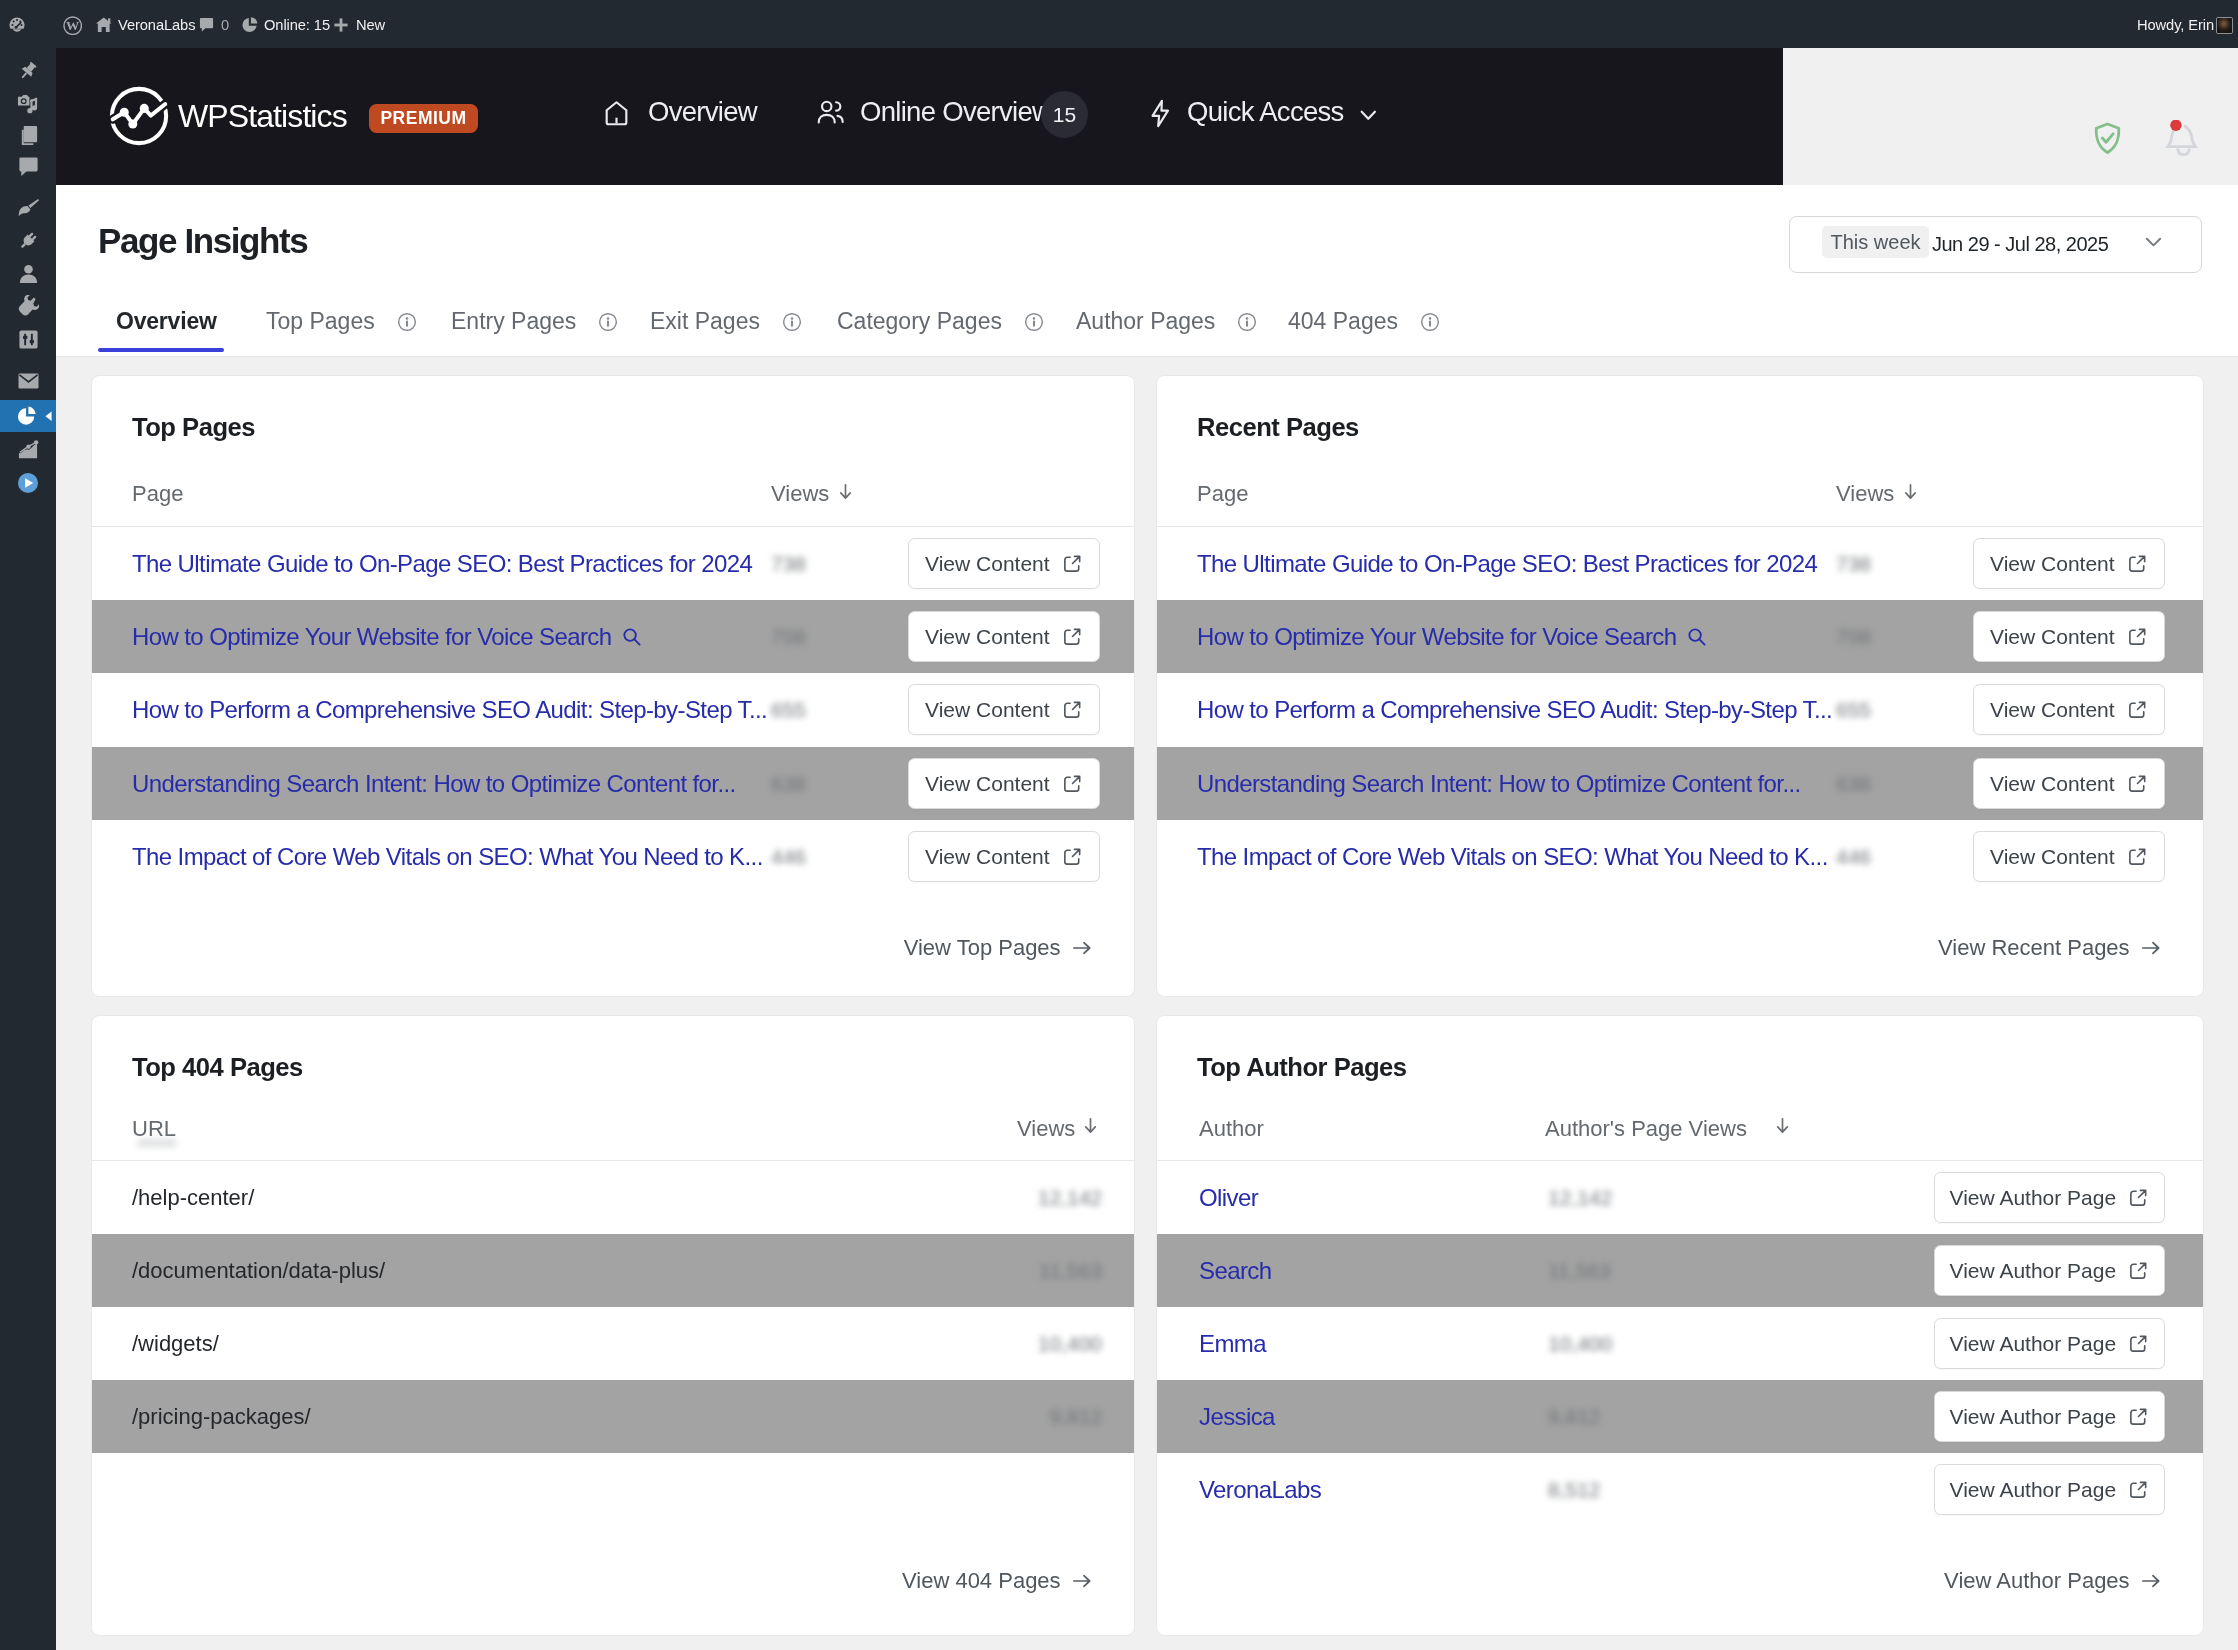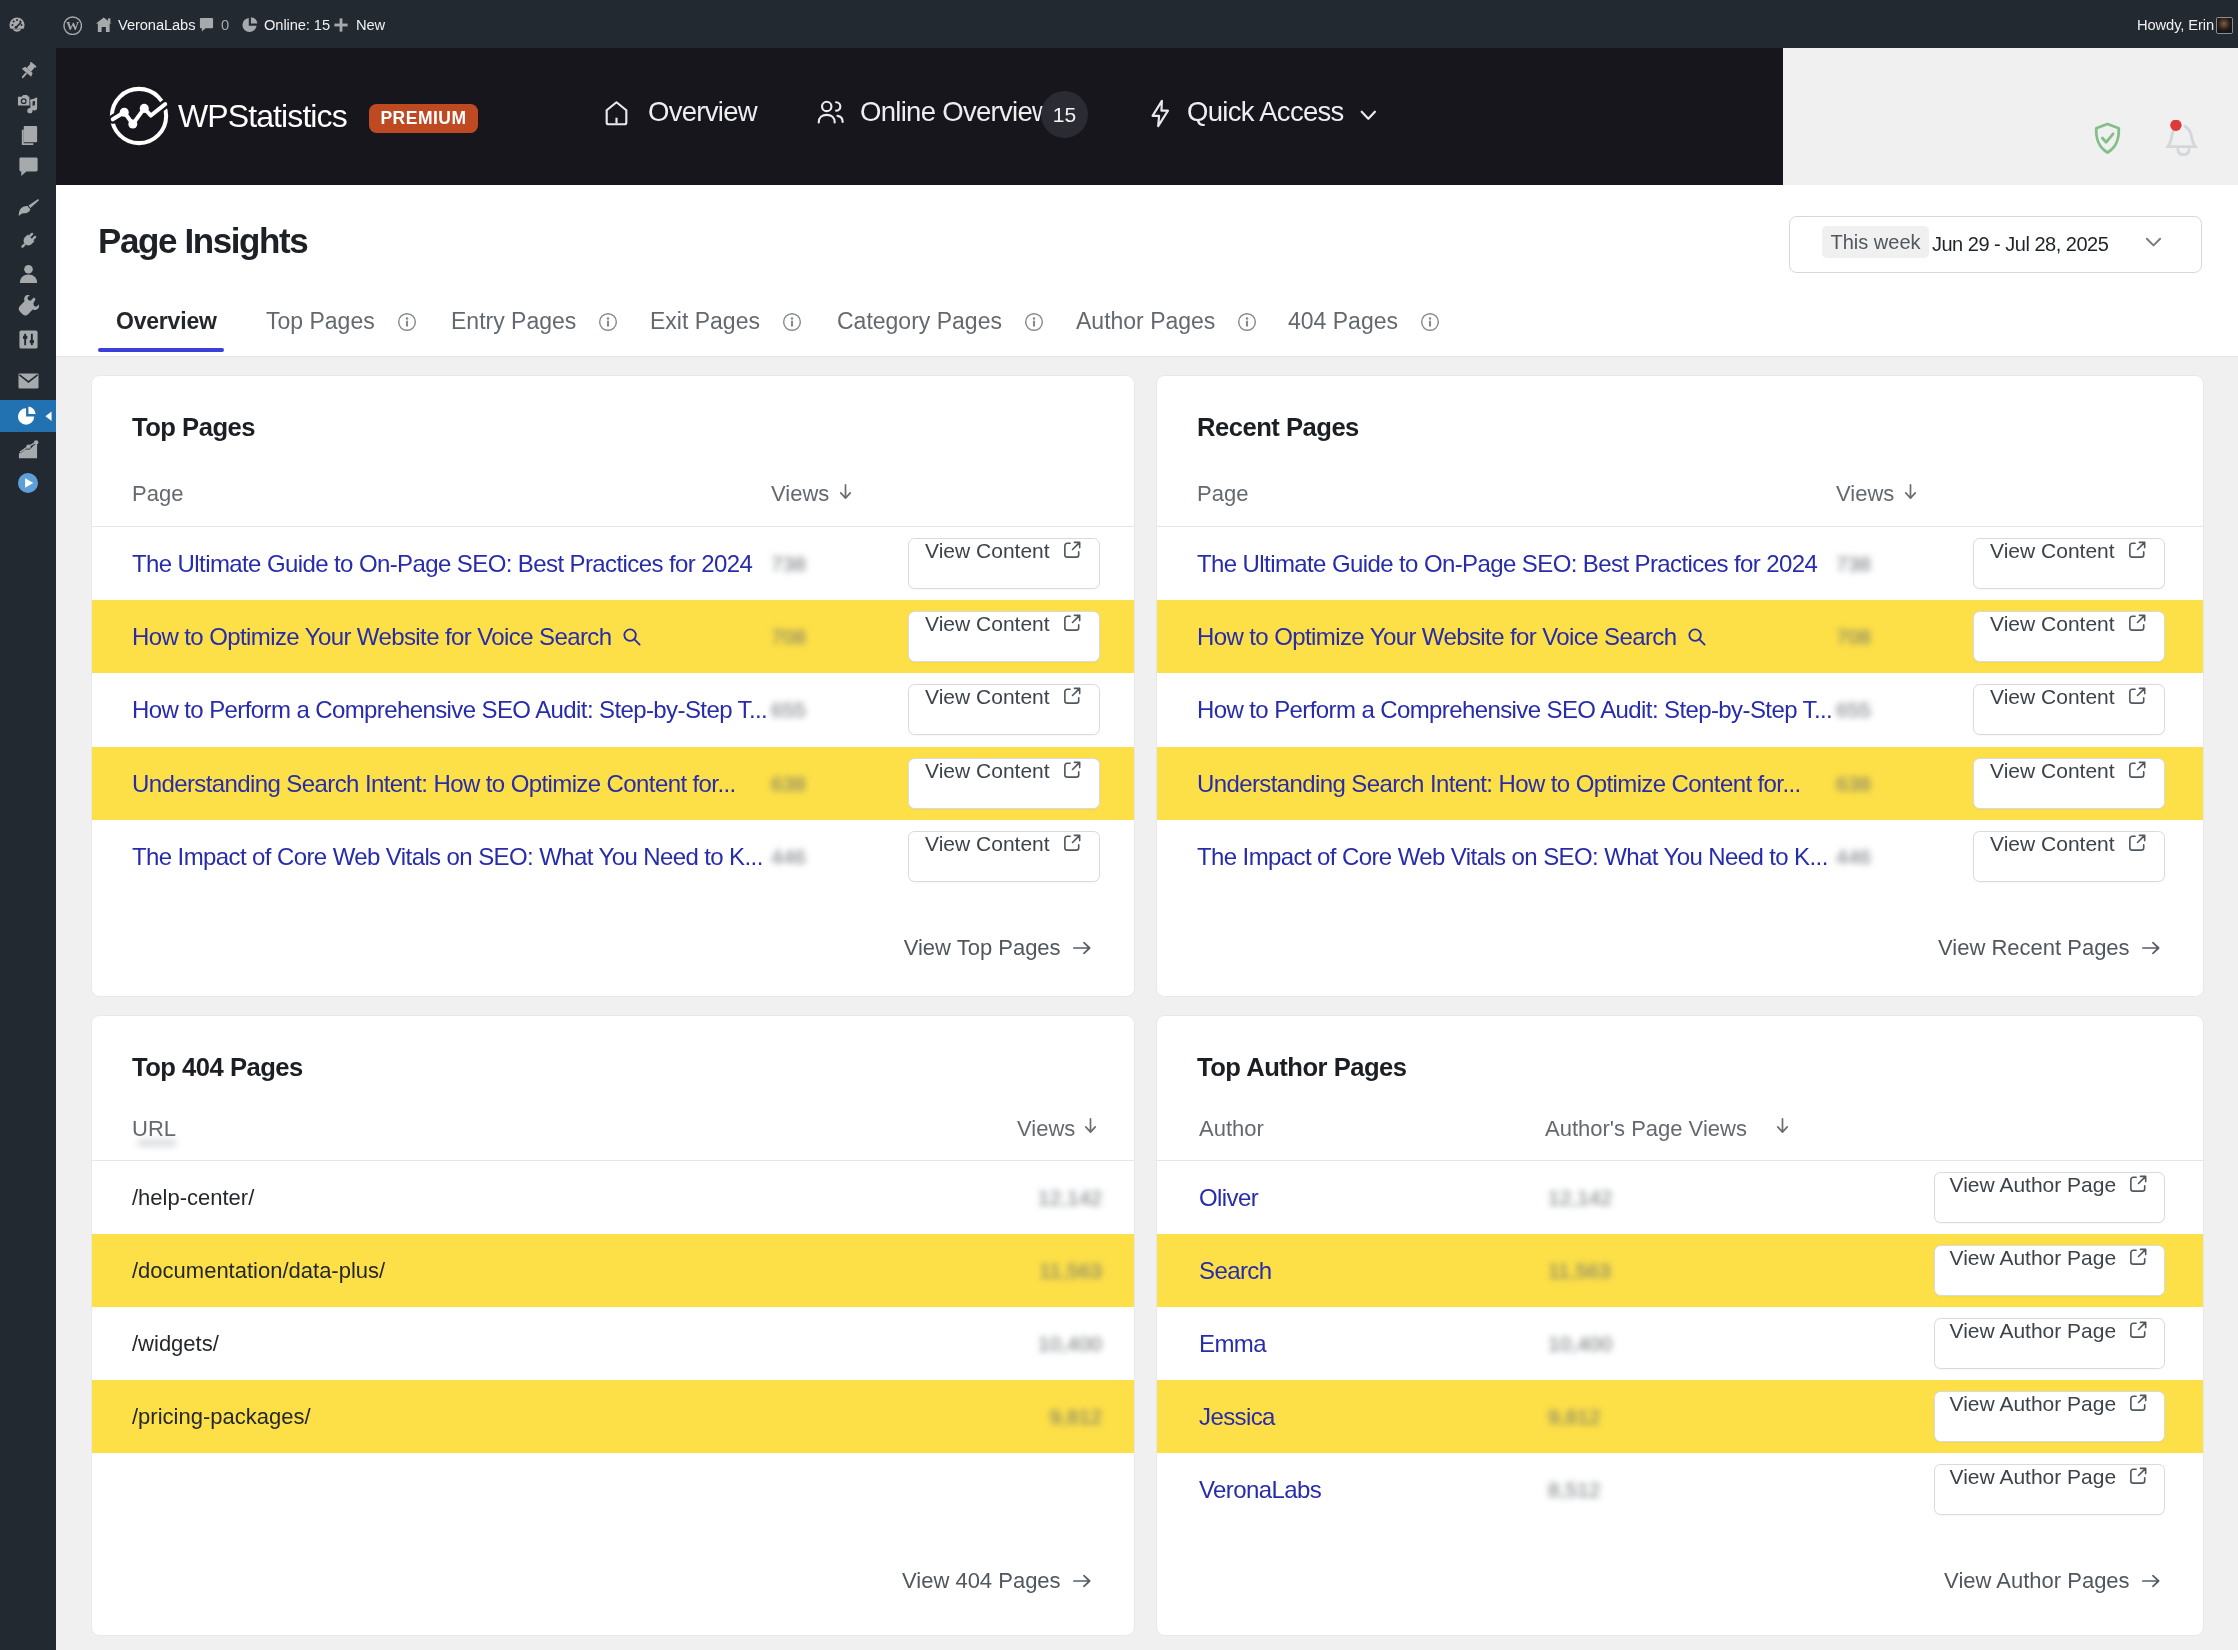--- a/index.html
+++ b/index.html
@@ -13,25 +13,25 @@
 #whitebar { position:absolute; left:56px; top:185px; width:2183px; height:172px; background:#ffffff; border-bottom:0.9px solid #e4e5e7; }
 #graybg { position:absolute; left:56px; top:357px; width:2183px; height:1294px; background:#f0f0f1; }
 .abtxt { position:absolute; color:#f0f0f1; font-size:14.7px; line-height:14.7px; letter-spacing:-0.1px; }
 .abgray { color:#a7aaad; }
 .navtxt { position:absolute; color:#eceef0; font-size:27.5px; line-height:27.5px; letter-spacing:-0.7px; }
 .card { position:absolute; background:#fff; border:0.9px solid #e7e8ea; border-radius:8.5px; overflow:hidden; }
 .card h2 { position:absolute; left:40px; font-size:25.6px; line-height:25.6px; font-weight:bold; letter-spacing:-0.5px; color:#1b1e23; }
 .colhead { position:absolute; color:#646970; font-size:22px; line-height:22px; }
 .hrule { position:absolute; left:0; right:0; height:0.9px; background:#e5e6e8; }
 .row { position:absolute; left:0; right:0; }
-.stripe { background:#fde047; }
+.stripe { background:#a3a3a3; }
 .rlink { position:absolute; left:40px; font-size:24px; letter-spacing:-0.6px; color:#272cab; white-space:nowrap; }
 .rdark { position:absolute; left:40px; font-size:22px; letter-spacing:0; color:#24272c; white-space:nowrap; }
 .views { position:absolute; font-size:21px; color:#6f7377; filter:blur(3.3px); }
-.btn { position:absolute; height:51px; background:#fff; border:0.9px solid #d9dadc; border-radius:6.6px; display:flex; justify-content:center; gap:12.3px; color:#3c434a; font-size:21px; box-shadow:0 0.9px 1.4px rgba(0,0,0,0.03); }
+.btn { position:absolute; height:51px; background:#fff; border:0.9px solid #d9dadc; border-radius:6.6px; display:flex; align-items:center; justify-content:center; gap:12.3px; color:#3c434a; font-size:21px; box-shadow:0 0.9px 1.4px rgba(0,0,0,0.03); }
 .foot { position:absolute; display:flex; align-items:center; gap:10.4px; color:#50575e; font-size:22px; }
 .tab { position:absolute; top:310px; font-size:23px; line-height:23px; color:#646970; display:flex; align-items:center; gap:22px; white-space:nowrap; }
 </style>
 </head>
 <body>
 <div id="page">
   <div id="header">
 
     <svg class="abs" style="left:53px;top:38px;" width="60" height="60" viewBox="0 0 126 126">
       <circle cx="63" cy="63" r="57" fill="none" stroke="#ffffff" stroke-width="8.5"></circle>

